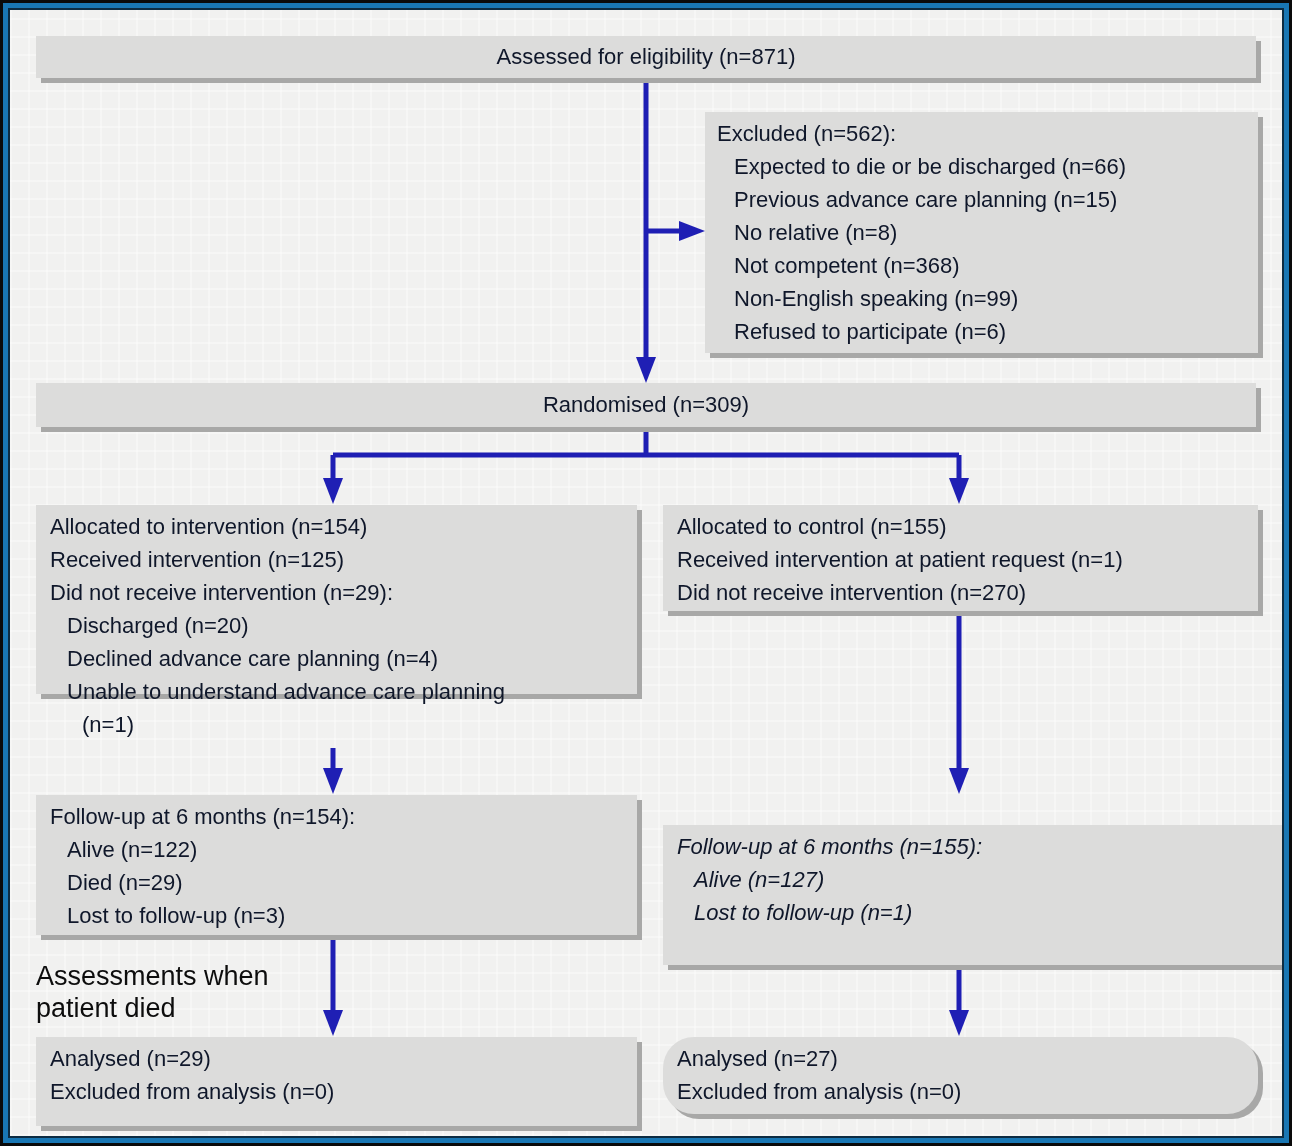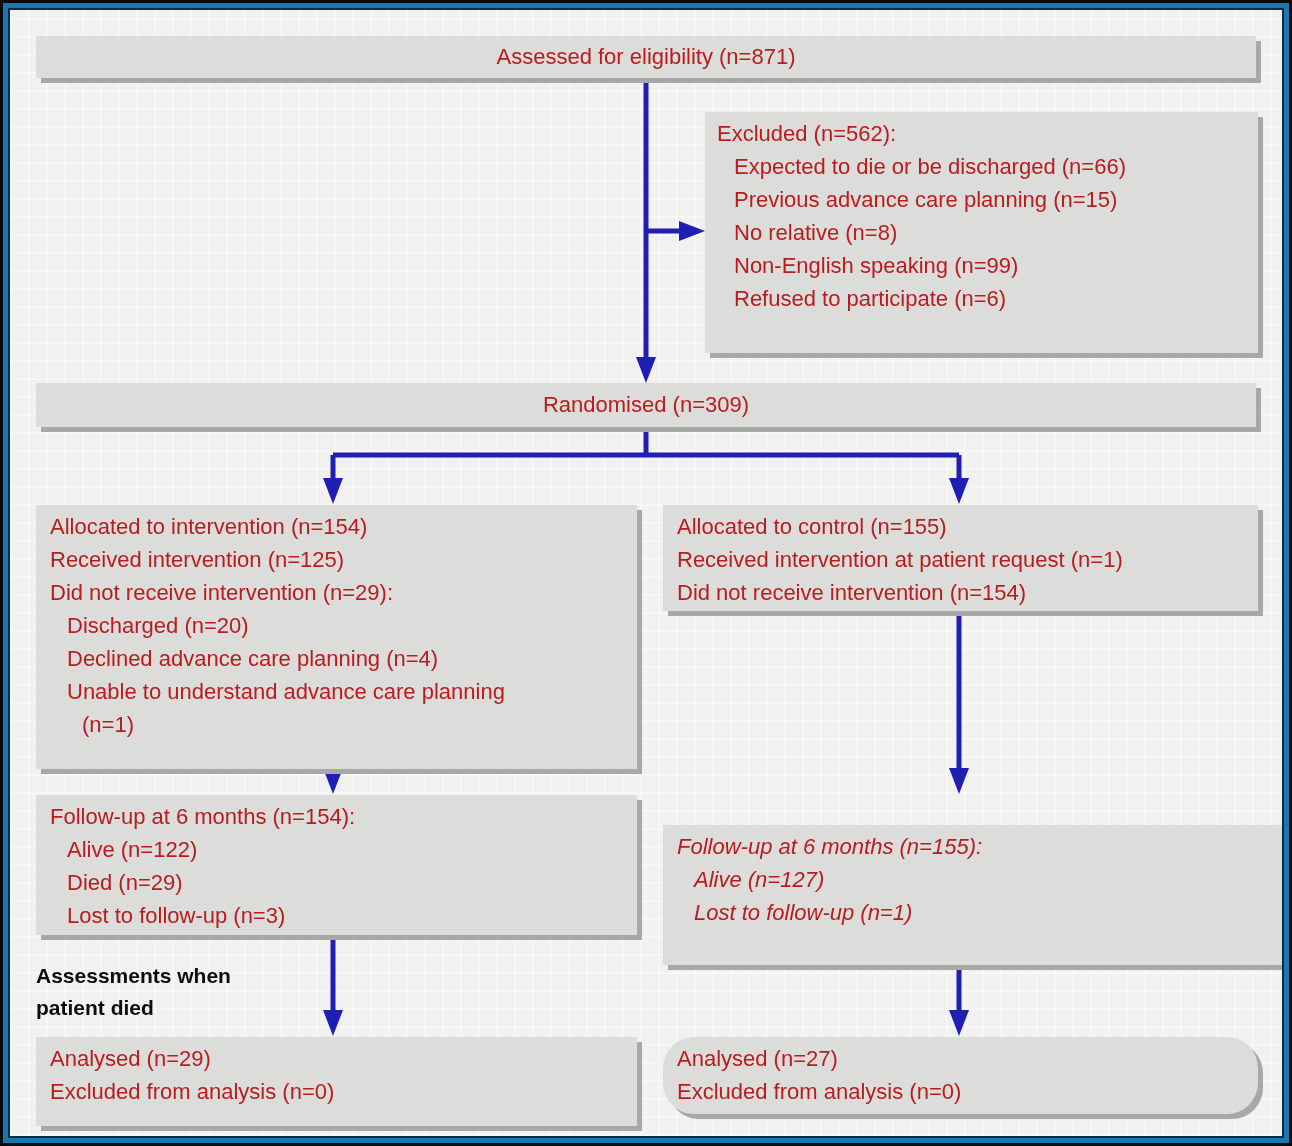--- a/index.html
+++ b/index.html
@@ -23,39 +23,39 @@
     background:#f1f1f0;
     background-image:
       repeating-linear-gradient(0deg, rgba(255,255,255,0.35) 0 2px, transparent 2px 18px),
       repeating-linear-gradient(90deg, rgba(255,255,255,0.35) 0 2px, transparent 2px 18px);
     overflow:hidden;
   }
   .box{
     position:absolute;
     background:#dcdcdb;
     box-shadow:5px 5px 0 #a8a8a7;
-    color:#b91c1c;
+    color:#0f172a;
     box-sizing:border-box;
   }
   .box.center{
     text-align:center;
     font-size:22px;
   }
   .box.multi{
     padding:5px 6px 12px 14px;
     font-size:22px;
   }
   .box.multi.tight{ padding-left:12px; }
   .ln{ line-height:33px; white-space:nowrap; }
   .ind1{ padding-left:17px; }
   .ind2{ padding-left:32px; }
   .note{
     position:absolute;
-    font-weight:bold;
-    font-size:21px;
+    font-weight:normal;
+    font-size:27px;
     line-height:32px;
     color:#0d0d0d;
   }
   svg.connectors{
     position:absolute;left:0;top:0;
     pointer-events:none;
   }
 </style>
 </head>
 <body>
@@ -97,42 +97,43 @@
 
         <div class="box center" style="left:26px;top:26px;width:1220px;height:42px;line-height:42px;">
           <span>Assessed for eligibility (n=871)</span>
         </div>
 
         <div class="box multi tight" style="left:695px;top:102px;width:553px;height:241px;">
           <div class="ln">Excluded (n=562):</div>
           <div class="ln ind1">Expected to die or be discharged (n=66)</div>
           <div class="ln ind1">Previous advance care planning (n=15)</div>
           <div class="ln ind1">No relative (n=8)</div>
+          <div class="ln ind1">Not competent (n=368)</div>
           <div class="ln ind1">Non-English speaking (n=99)</div>
           <div class="ln ind1">Refused to participate (n=6)</div>
         </div>
 
         <div class="box center" style="left:26px;top:373px;width:1220px;height:44px;line-height:44px;">
           <span>Randomised (n=309)</span>
         </div>
 
-        <div class="box multi" style="left:26px;top:495px;width:601px;height:264px;">
+        <div class="box multi" style="left:26px;top:495px;width:601px;height:189px;">
           <div class="ln">Allocated to intervention (n=154)</div>
           <div class="ln">Received intervention (n=125)</div>
           <div class="ln">Did not receive intervention (n=29):</div>
           <div class="ln ind1">Discharged (n=20)</div>
           <div class="ln ind1">Declined advance care planning (n=4)</div>
           <div class="ln ind1">Unable to understand advance care planning</div>
           <div class="ln ind2">(n=1)</div>
         </div>
 
         <div class="box multi" style="left:653px;top:495px;width:595px;height:106px;">
           <div class="ln">Allocated to control (n=155)</div>
           <div class="ln">Received intervention at patient request (n=1)</div>
-          <div class="ln">Did not receive intervention (n=154)</div>
+          <div class="ln">Did not receive intervention (n=270)</div>
         </div>
 
         <div class="box multi" style="left:26px;top:785px;width:601px;height:140px;">
           <div class="ln">Follow-up at 6 months (n=154):</div>
           <div class="ln ind1">Alive (n=122)</div>
           <div class="ln ind1">Died (n=29)</div>
           <div class="ln ind1">Lost to follow-up (n=3)</div>
         </div>
 
         <div class="box multi" style="left:653px;top:815px;width:671px;height:140px;font-style:italic;">

